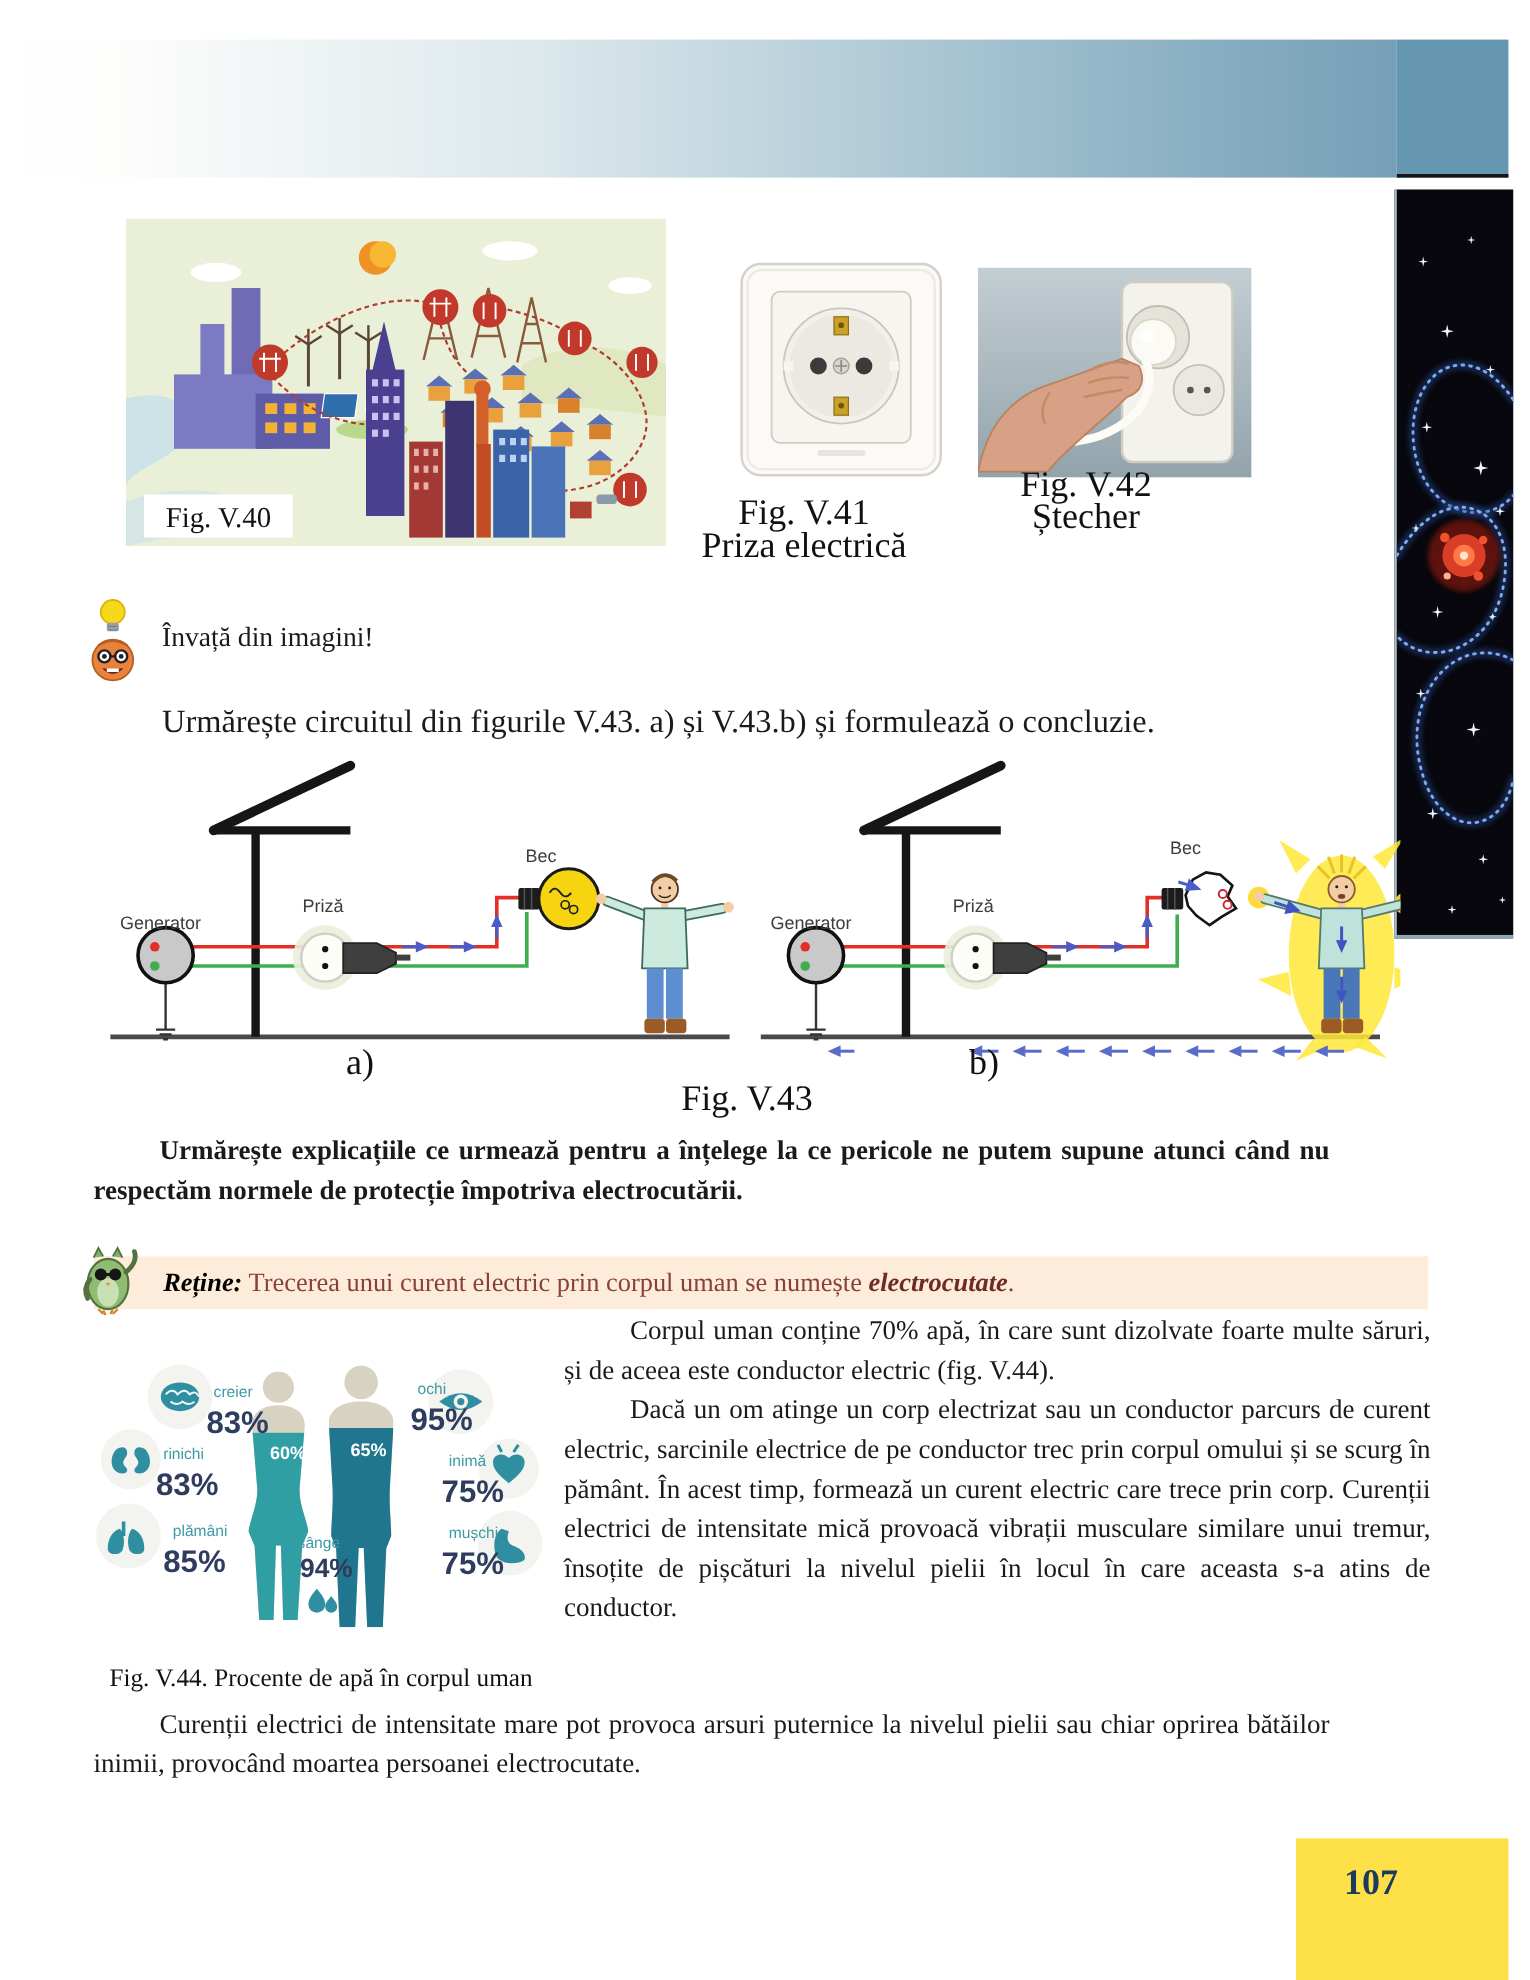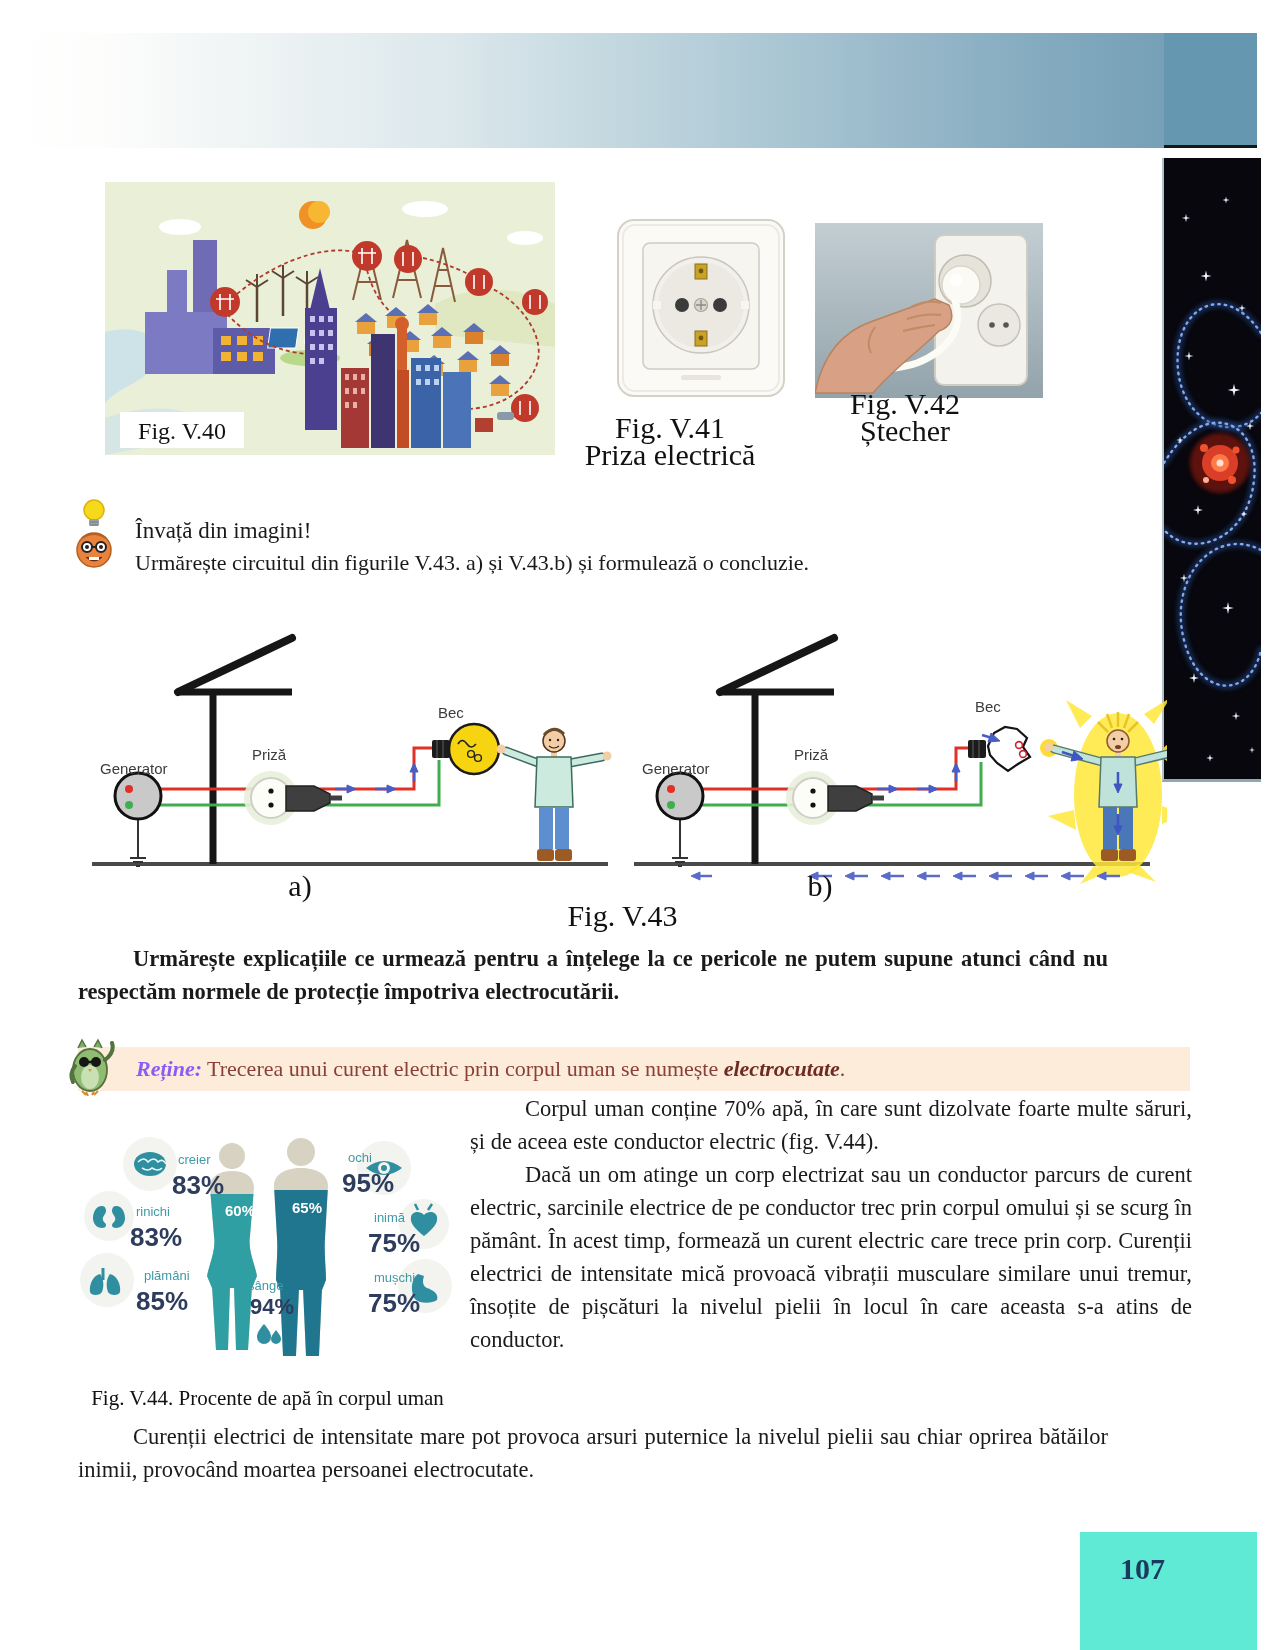--- a/index.html
+++ b/index.html
@@ -12,29 +12,29 @@
   .header-end{left:1164px;top:33px;width:93px;height:112px;background:#6697b0;border-bottom:3px solid #161616;}
   
   .atom-strip{left:1162px;top:158px;width:97px;height:621px;background:#07070d;
     border-left:2px solid #b2c0c8;border-bottom:3px solid #8fa8b4;}
   
   .figcap{font-size:30px;line-height:27px;text-align:center;color:#111;}
   
   .para{font-size:22.5px;line-height:33px;text-align:justify;}
   .para .ind{display:inline-block;width:55px;}
   .learn-title{font-size:23px;font-weight:normal;}
-  .learn-instr{font-size:22px;}
+  .learn-instr{font-size:27px;margin-top:36px;}
   
   .retine-box{left:78px;top:1047px;width:1112px;height:44px;background:#fcecd9;}
   .retine-text{position:absolute;left:58px;top:0;width:1040px;height:44px;line-height:44px;
     font-size:22px;color:#8a4038;white-space:nowrap;}
-  .retine-label{color:#8b5cf6;font-weight:bold;font-style:italic;}
+  .retine-label{color:#000000;font-weight:bold;font-style:italic;}
   .retine-em{font-weight:bold;font-style:italic;color:#6f2a22;}
   
-  .pagenum-box{left:1080px;top:1532px;width:177px;height:118px;background:#5eead4;}
+  .pagenum-box{left:1080px;top:1532px;width:177px;height:118px;background:#fde047;}
   .pagenum{position:absolute;left:40px;top:20px;font-size:30px;font-weight:bold;color:#1c3a5e;}
   svg text{font-family:"Liberation Sans",sans-serif;}
   svg text.serif{font-family:"Liberation Serif",serif;}
 </style>
 </head>
 <body>
 
 <div class="page">
 
   <div class="abs header-bar"></div>

